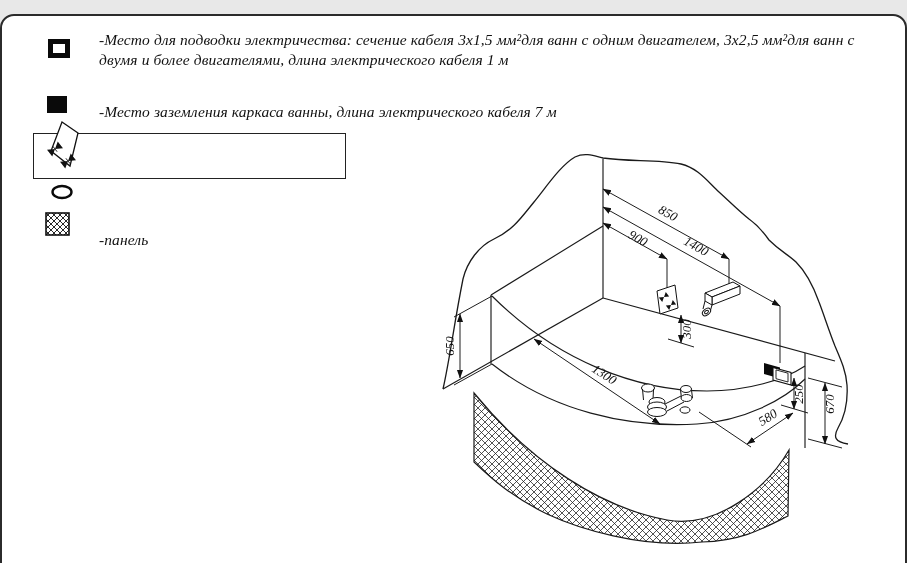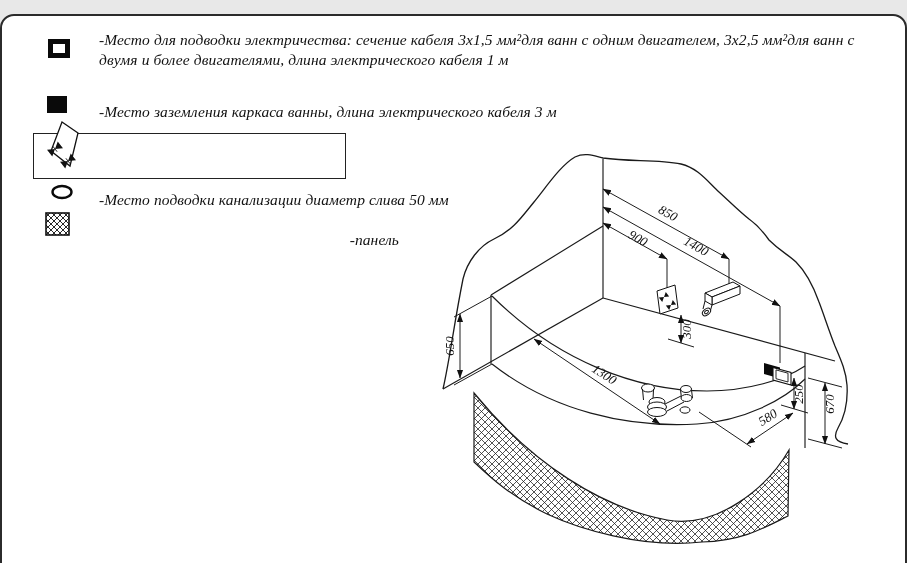--- a/index.html
+++ b/index.html
@@ -27,49 +27,48 @@
 <div class="page">
 
   <svg class="legend-icon" style="left:46px;top:23px;" width="22" height="19" viewBox="0 0 22 19">
     <rect x="2.5" y="2.5" width="17" height="14" fill="#fff" stroke="#0a0a0a" stroke-width="5"></rect>
   </svg>
   <div class="legend-text" style="left:97px;top:14px;width:782px;">-Место для подводки электричества: сечение кабеля 3х1,5 мм²для ванн с одним двигателем, 3х2,5 мм²для ванн с двумя и более двигателями, длина электрического кабеля 1 м</div>
 
   <svg class="legend-icon" style="left:44px;top:79px;" width="22" height="19" viewBox="0 0 22 19">
     <rect x="1" y="1" width="20" height="17" fill="#0a0a0a"></rect>
   </svg>
-  <div class="legend-text" style="left:97px;top:86px;width:700px;">-Место заземления каркаса ванны, длина электрического кабеля 3 м</div>
+  <div class="legend-text" style="left:97px;top:86px;width:700px;">-Место заземления каркаса ванны, длина электрического кабеля 7 м</div>
 
   <div class="legend-box" style="left:31px;top:117px;width:313px;height:46px;"></div>
   <svg class="legend-icon" style="left:42px;top:102px;" width="44" height="58" viewBox="0 0 44 58">
     <path d="M18,4 L34,15 L26,48 L7,33 Z" fill="#fff" stroke="#111" stroke-width="1.3"></path>
     <g transform="translate(11,31) rotate(-38) scale(0.85)">
       <path d="M0,0 L-8,-5 L-8,5 Z M0,0 L8,-5 L8,5 Z" fill="#111"></path>
       <path d="M0,-4 L0,4" stroke="#111" stroke-width="1"></path>
     </g>
     <g transform="translate(24,43) rotate(-38) scale(0.85)">
       <path d="M0,0 L-8,-5 L-8,5 Z M0,0 L8,-5 L8,5 Z" fill="#111"></path>
       <path d="M0,-4 L0,4" stroke="#111" stroke-width="1"></path>
     </g>
   </svg>
 
   <svg class="legend-icon" style="left:48px;top:168px;" width="24" height="16" viewBox="0 0 24 16">
     <ellipse cx="12" cy="8" rx="9.5" ry="6" fill="#fff" stroke="#0a0a0a" stroke-width="2.4"></ellipse>
   </svg>
-  <div class="legend-text" style="left:97px;top:174px;width:500px;">-Место подводки канализации диаметр слива 50 мм</div>
 
   <svg class="legend-icon" style="left:43px;top:196px;" width="26" height="25" viewBox="0 0 26 25">
     <defs>
       <pattern id="xh2" width="6" height="6" patternUnits="userSpaceOnUse">
         <path d="M0,6 L6,0 M0,0 L6,6" stroke="#111" stroke-width="0.9" fill="none"></path>
       </pattern>
     </defs>
     <rect x="1" y="1" width="23" height="22" fill="url(#xh2)" stroke="#111" stroke-width="1.6"></rect>
   </svg>
-  <div class="legend-text" style="left:97px;top:214px;width:300px;text-align:right;">-панель</div>
+  <div class="legend-text" style="left:97px;top:214px;width:300px;">-панель</div>
 
   <svg class="drawing-svg" width="907" height="563" viewBox="0 0 907 563">
     <defs>
       <marker id="ar" viewBox="0 0 8 8" refX="7.6" refY="4" markerWidth="9" markerHeight="9" orient="auto-start-reverse">
         <path d="M0,1.1 L8,4 L0,6.9 Z" fill="#111"></path>
       </marker>
       <pattern id="xh" width="7" height="7" patternUnits="userSpaceOnUse">
         <path d="M0,7 L7,0 M0,0 L7,7" stroke="#1a1a1a" stroke-width="0.75" fill="none"></path>
       </pattern>
     </defs>

